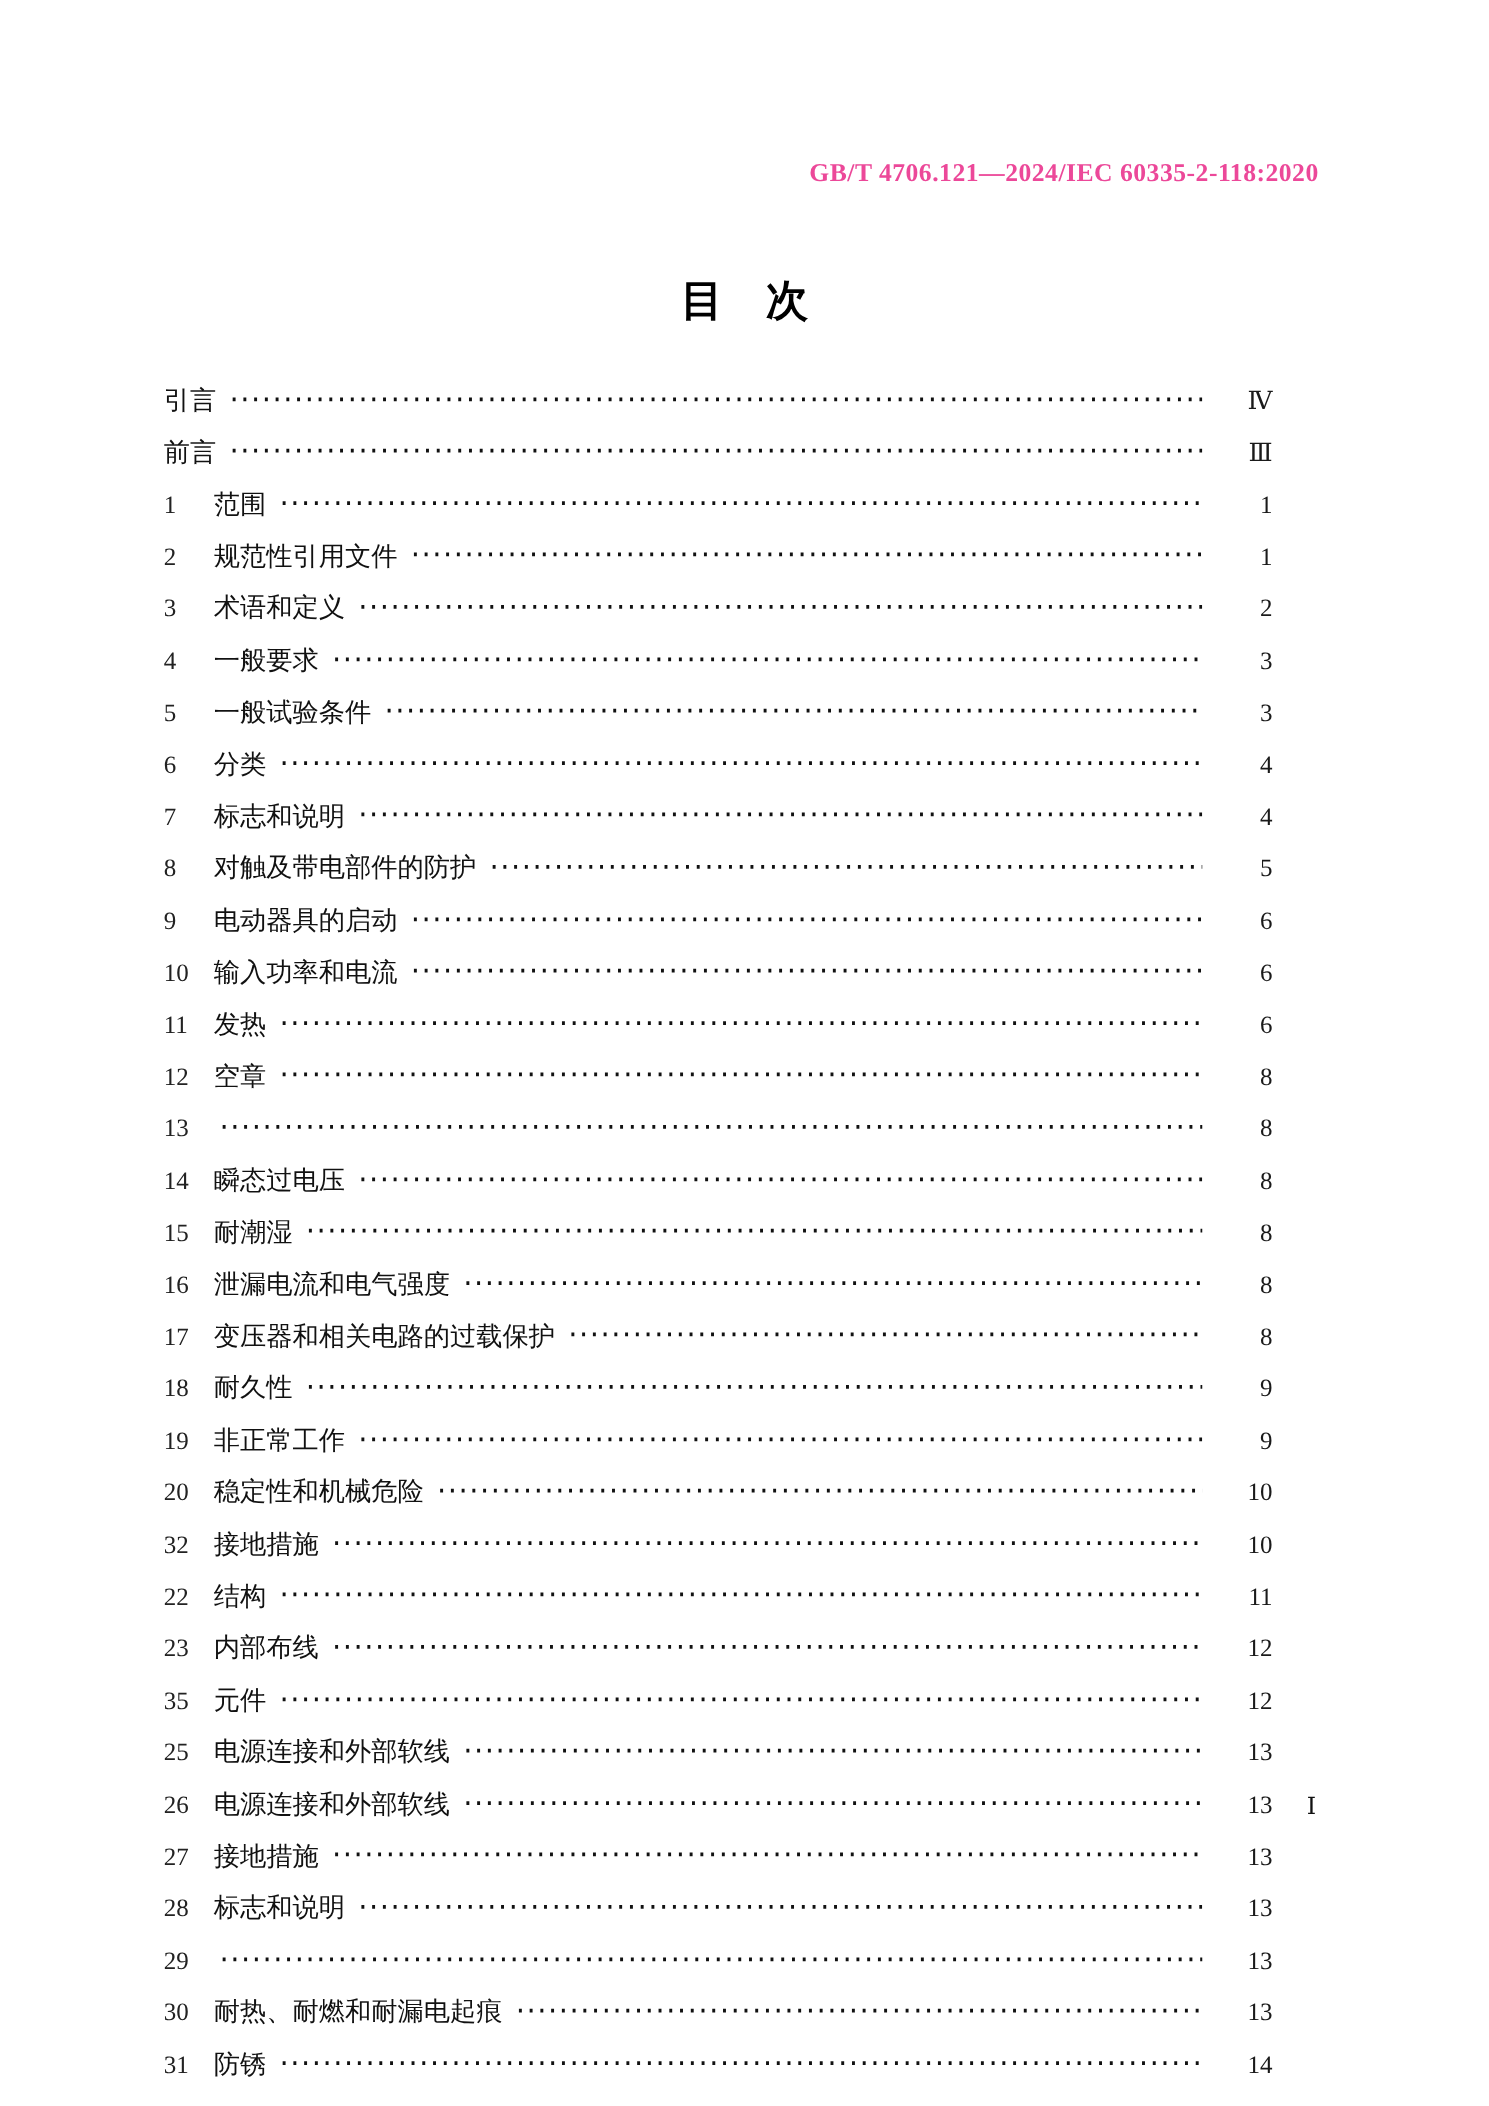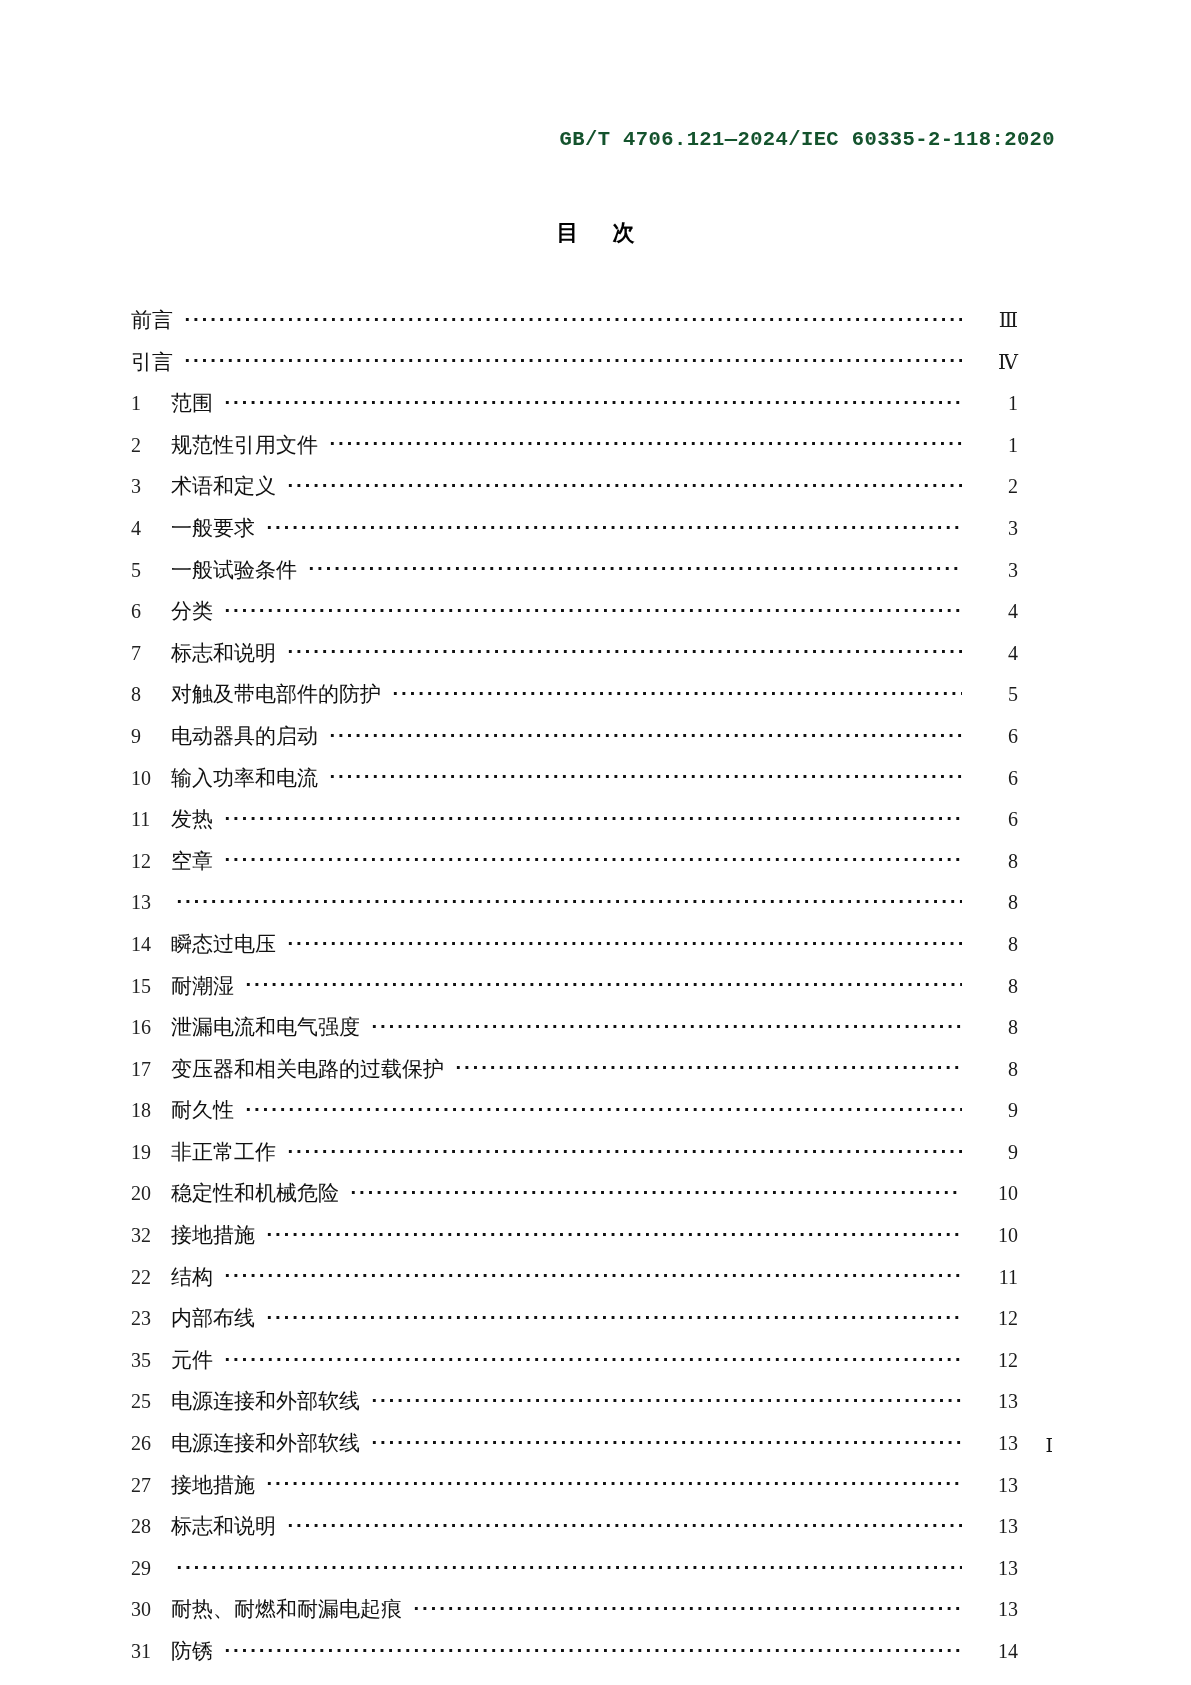--- a/index.html
+++ b/index.html
@@ -18,38 +18,38 @@
     background: #ffffff;
     margin: 0 auto;
     overflow: hidden;
   }
 
   
   .doc-header {
     position: absolute;
     top: 128px;
     right: 136px;
-    font-family: Liberation Mono, monospace;
+    font-family: Liberation Serif, serif;
     font-size: 20.5px;
     letter-spacing: 0.4px;
     white-space: nowrap;
-    color: #14532d;
+    color: #ec4899;
     font-weight: 600;
     text-align: center;
   }
 
   
   .page-title {
     position: absolute;
     top: 218px;
     left: 0;
     right: 0;
     text-align: center;
     font-family: "DejaVu Serif", "Liberation Serif", serif;
-    font-size: 22px;
+    font-size: 34px;
     font-weight: 700;
     letter-spacing: 34px;
     text-indent: 34px;
     color: #000;
   }
 
   
   .toc {
     position: absolute;
     top: 306px;
@@ -131,29 +131,29 @@
 
 <div class="page">
 
   <div class="doc-header">GB/T 4706.121—2024/IEC 60335-2-118:2020</div>
 
   <div class="page-title">目次</div>
 
   <div class="toc">
       <div class="toc-row front">
         <span class="toc-num"></span>
-        <span class="toc-label">前言</span>
-        <span class="toc-dots"></span>
-        <span class="toc-page">Ⅲ</span>
+        <span class="toc-label">引言</span>
+        <span class="toc-dots"></span>
+        <span class="toc-page">Ⅳ</span>
       </div>
       <div class="toc-row front">
         <span class="toc-num"></span>
-        <span class="toc-label">引言</span>
-        <span class="toc-dots"></span>
-        <span class="toc-page">Ⅳ</span>
+        <span class="toc-label">前言</span>
+        <span class="toc-dots"></span>
+        <span class="toc-page">Ⅲ</span>
       </div>
       <div class="toc-row">
         <span class="toc-num">1</span>
         <span class="toc-label">范围</span>
         <span class="toc-dots"></span>
         <span class="toc-page">1</span>
       </div>
       <div class="toc-row">
         <span class="toc-num">2</span>
         <span class="toc-label">规范性引用文件</span>

